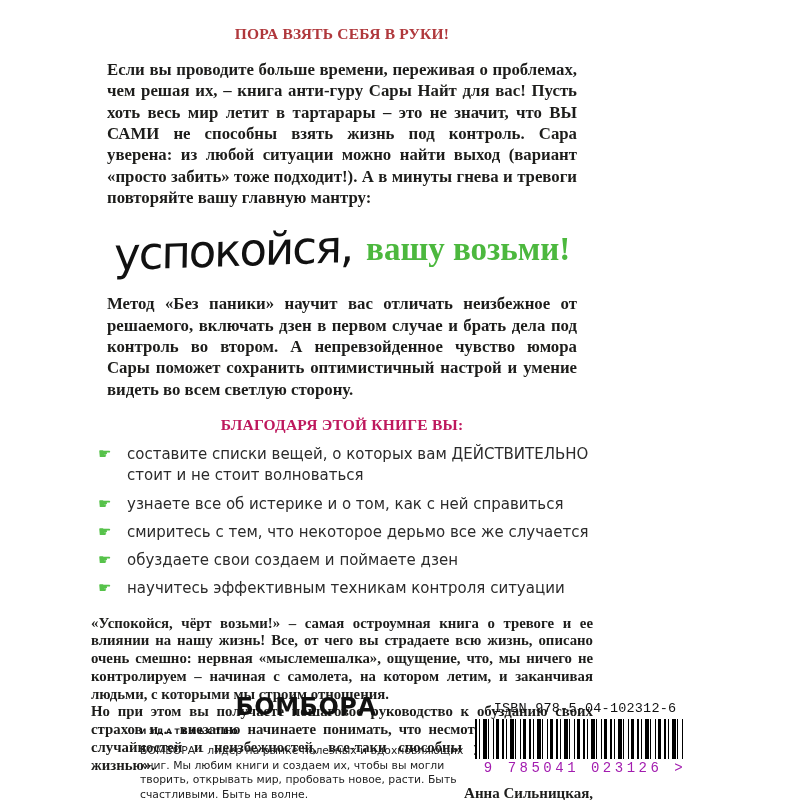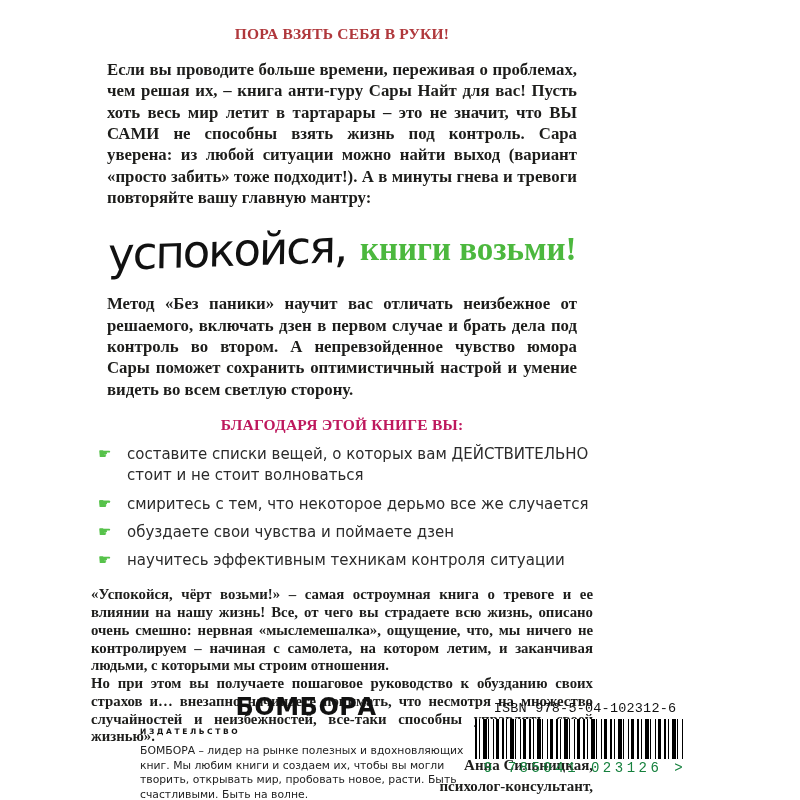--- a/index.html
+++ b/index.html
@@ -29,56 +29,57 @@
   .pub-sub{font-size:7.5px;font-weight:bold;letter-spacing:2.6px;color:#111;margin-top:8px;}
   .pub-about{margin-top:8px;font-size:10.8px;line-height:1.35;color:#222;}
   .barcode-block{position:absolute;left:463px;top:701px;width:244px;text-align:center;
                  font-family:Liberation Mono, monospace;}
   .isbn{font-size:13.5px;color:#111;letter-spacing:.2px;}
   .stripes{width:220px;height:40px;margin:3px auto 0 auto;
            background:repeating-linear-gradient(90deg,
              #000 0 2px,#fff 2px 4px,#000 4px 5px,#fff 5px 8px,
              #000 8px 12px,#fff 12px 13px,#000 13px 14px,#fff 14px 18px,
              #000 18px 19px,#fff 19px 21px,#000 21px 24px,#fff 24px 27px);}
-  .barcode-digits{font-size:14px;letter-spacing:3.5px;color:#15803d;margin-top:1px;}
+  .barcode-digits{font-size:14px;letter-spacing:3.5px;color:#a21caf;margin-top:1px;}
 </style>
 </head>
 <body>
 
 <div class="page">
   <div class="content">
 
     <div class="red-heading">ПОРА ВЗЯТЬ СЕБЯ В РУКИ!</div>
 
     <p class="body-text">Если вы проводите больше времени, переживая о проблемах, чем решая их, – книга анти-гуру Сары Найт для вас! Пусть хоть весь мир летит в тартарары – это не значит, что ВЫ САМИ не способны взять жизнь под контроль. Сара уверена: из любой ситуации можно найти выход (вариант «просто забить» тоже подходит!). А в минуты гнева и тревоги повторяйте вашу главную мантру:</p>
 
     <div class="title-row">
       <span class="title-hand">успокойся,</span>
-      <span class="title-green">книги возьми!</span>
+      <span class="title-green">вашу возьми!</span>
     </div>
 
     <p class="body-text">Метод «Без паники» научит вас отличать неизбежное от решаемого, включать дзен в первом случае и брать дела под контроль во втором. А непревзойденное чувство юмора Сары поможет сохранить оптимистичный настрой и умение видеть во всем светлую сторону.</p>
 
     <div class="red-heading-2">БЛАГОДАРЯ ЭТОЙ КНИГЕ ВЫ:</div>
 
     <ul class="benefits">
       <li>
         <span class="hand-icon">☛</span>
         <span>составите списки вещей, о которых вам ДЕЙСТВИТЕЛЬНО стоит и не стоит волноваться</span>
       </li>
       <li>
         <span class="hand-icon">☛</span>
+        <span>узнаете все об истерике и о том, как с ней справиться</span>
       </li>
       <li>
         <span class="hand-icon">☛</span>
         <span>смиритесь с тем, что некоторое дерьмо все же случается</span>
       </li>
       <li>
         <span class="hand-icon">☛</span>
-        <span>обуздаете свои чувства и поймаете дзен</span>
+        <span>обуздаете свои создаем и поймаете дзен</span>
       </li>
       <li>
         <span class="hand-icon">☛</span>
         <span>научитесь эффективным техникам контроля ситуации</span>
       </li>
     </ul>
 
     <div class="review-block">
       <p class="review-p">«Успокойся, чёрт возьми!» – самая остроумная книга о тревоге и ее влиянии на нашу жизнь! Все, от чего вы страдаете всю жизнь, описано очень смешно: нервная «мыслемешалка», ощущение, что, мы ничего не контролируем – начиная с самолета, на котором летим, и заканчивая людьми, с которыми мы строим отношения.</p>
       <p class="review-p">Но при этом вы получаете пошаговое руководство к обузданию своих страхов и… внезапно начинаете понимать, что несмотря на множество случайностей и неизбежностей, все-таки способны управлять своей жизнью».</p>

